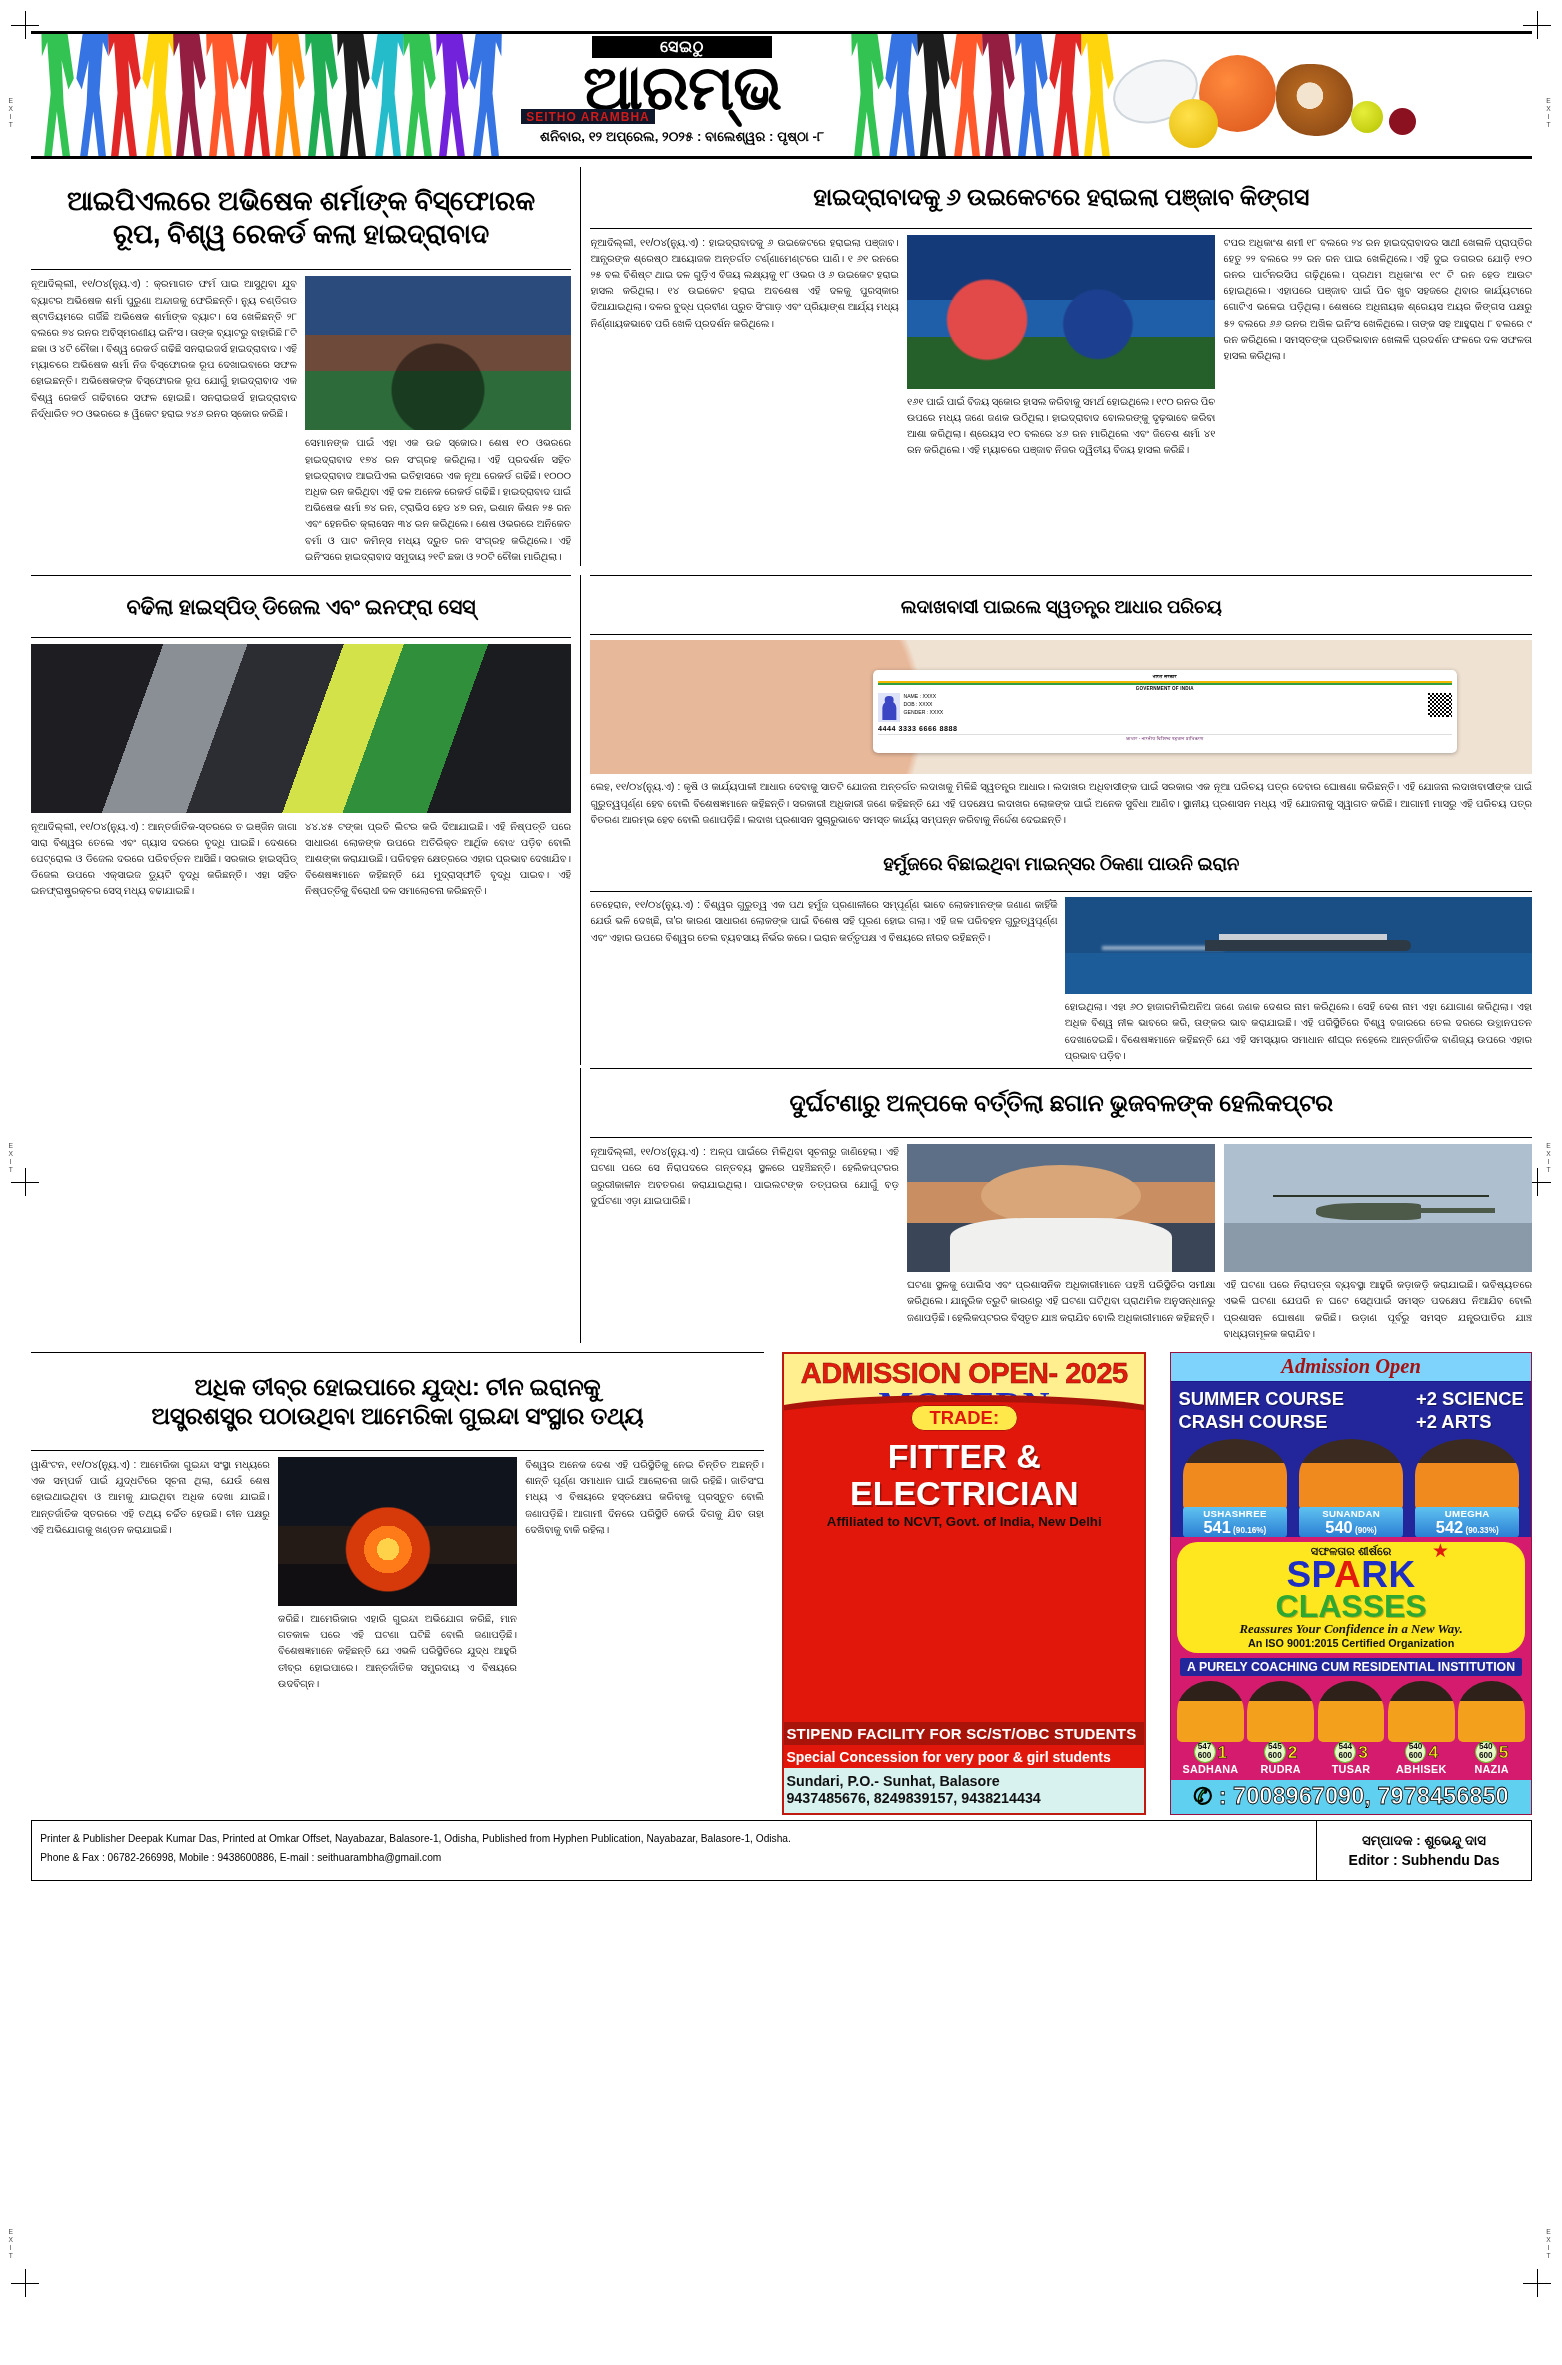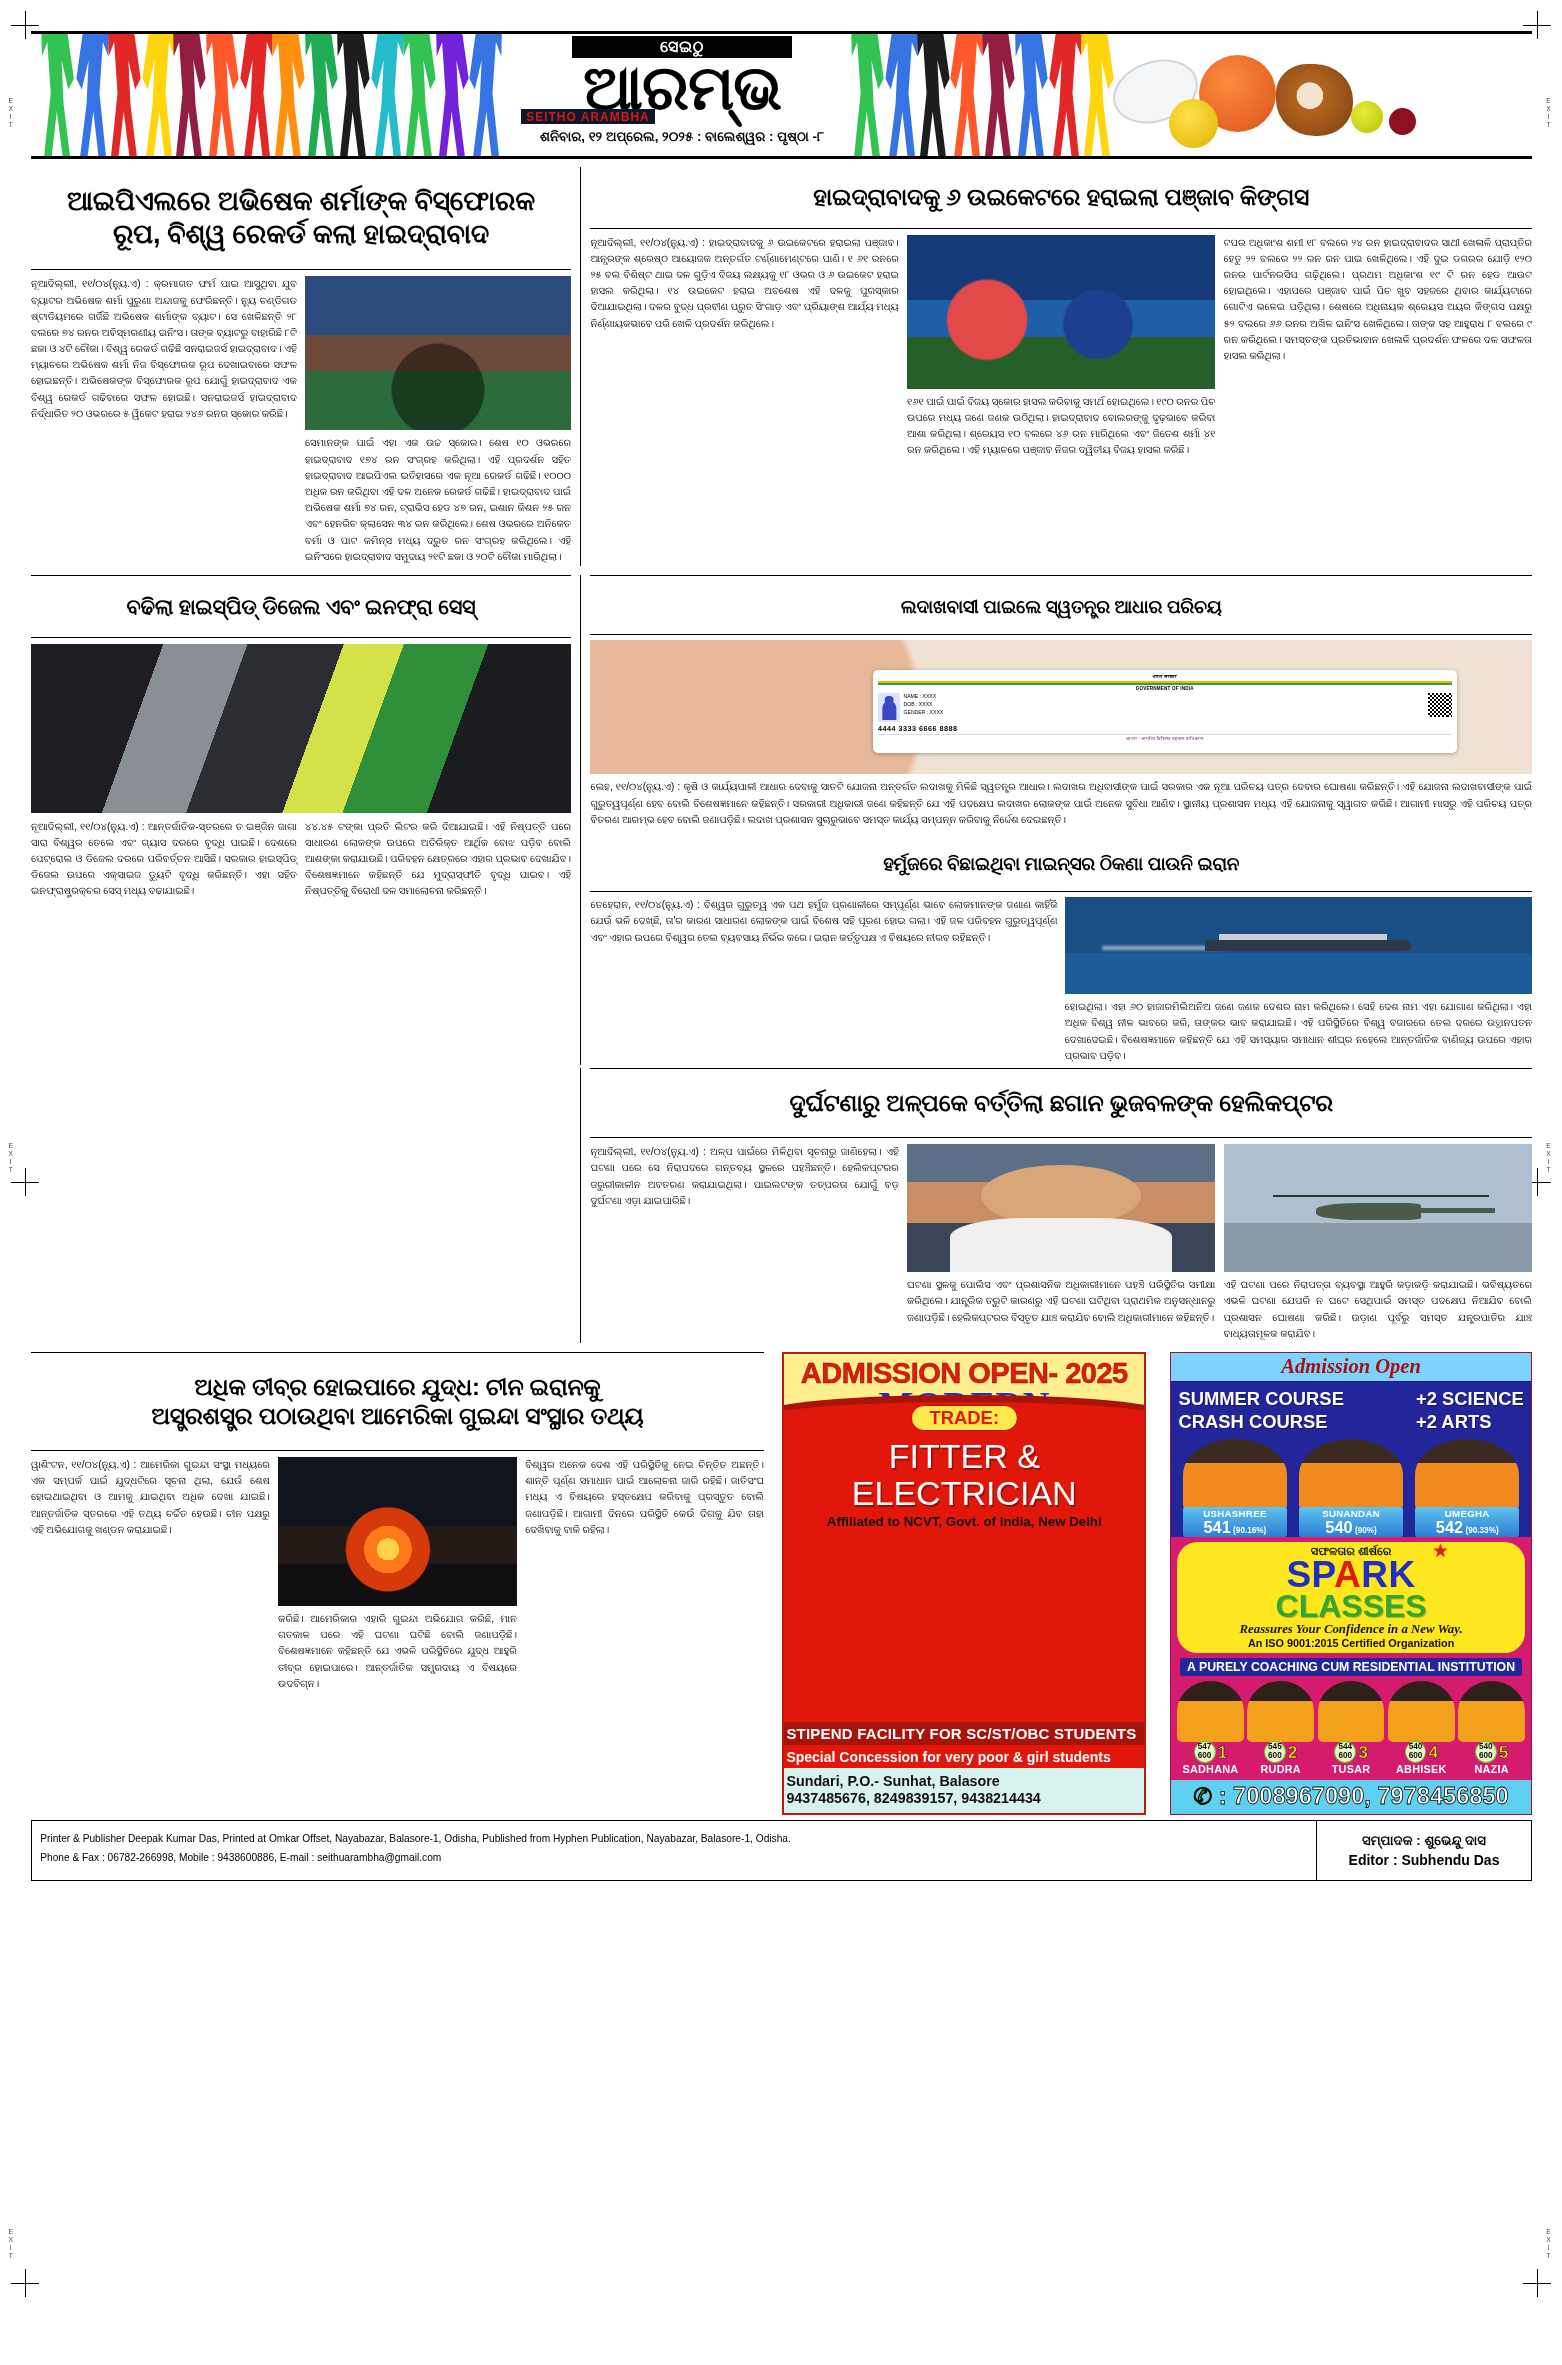--- a/index.html
+++ b/index.html
@@ -54,21 +54,21 @@
                        30% 100%, 8% 100%, 28% 64%, 18% 36%, 2% 44%, 0% 26%, 26% 20%, 30% 4%);
     opacity:.95;
   }
   .ball { position:absolute; border-radius:50%; }
   .mast-center {
     flex:0 0 328px; display:flex; flex-direction:column;
     align-items:center; justify-content:flex-start;
     background:#fff; z-index:5; padding-top:2px;
   }
   .mast-kicker {
-    background:#000; color:#fff; width:220px; text-align:center;
+    background:#000; color:#fff; width:180px; text-align:center;
     font-size:16px; font-weight:bold; letter-spacing:0.5px; line-height:1.15;
     padding:1.5px 0 2.6px;
   }
   .mast-title {
     font-size:62px; font-weight:bold; line-height:.92;
     letter-spacing:-1px; margin-top:1px; color:#000; white-space:nowrap;
   }
   .mast-translit {
     background:#0f172a; color:#d11a1a; font-weight:bold;
     font-size:12px; letter-spacing:1px; padding:0.5px 5.1px;
@@ -221,21 +221,21 @@
     content:""; position:absolute; left:-6%; top:-16.4px; width:112%; height:31px;
     background:#e2170c; border-radius:50% 50% 0 0;
   }
   .iti-trade {
     position:absolute; left:50%; top:-13.3px; transform:translateX(-50%);
     background:#ffe84a; color:#e2170c; font-weight:bold; font-size:18.4px;
     padding:1px 17.4px; border-radius:13.3px; border:1px solid #b3110a; z-index:3;
     white-space:nowrap;
   }
   .iti-trade-name {
-    font-weight:normal; font-size:34px; line-height:1.0; margin-top:3.1px;
+    font-weight:bold; font-size:34px; line-height:1.0; margin-top:3.1px;
     text-shadow:1.5px 1.5px 0 rgba(0,0,0,.35);
   }
   .iti-affil { font-weight:bold; font-size:13.3px; color:#111; margin-top:4.1px; }
   .iti-stipend {
     background:#a8140a; color:#fff; font-weight:bold; font-size:15px;
     padding:3.1px 2px; letter-spacing:0.2px;
   }
   .iti-conc {
     background:#e2170c; color:#fff; font-weight:bold; font-size:14px;
     padding:3.6px 2px;

